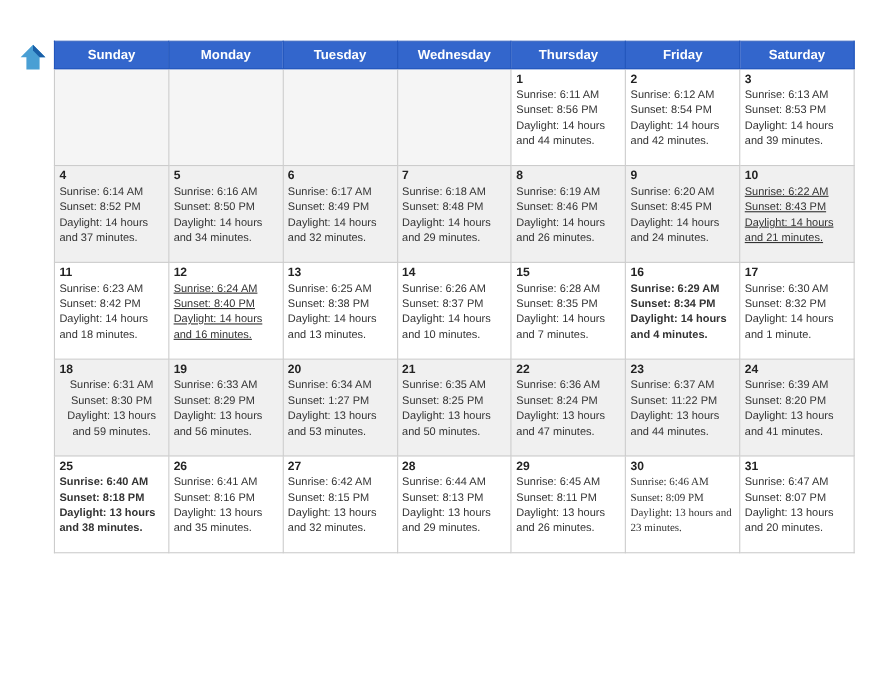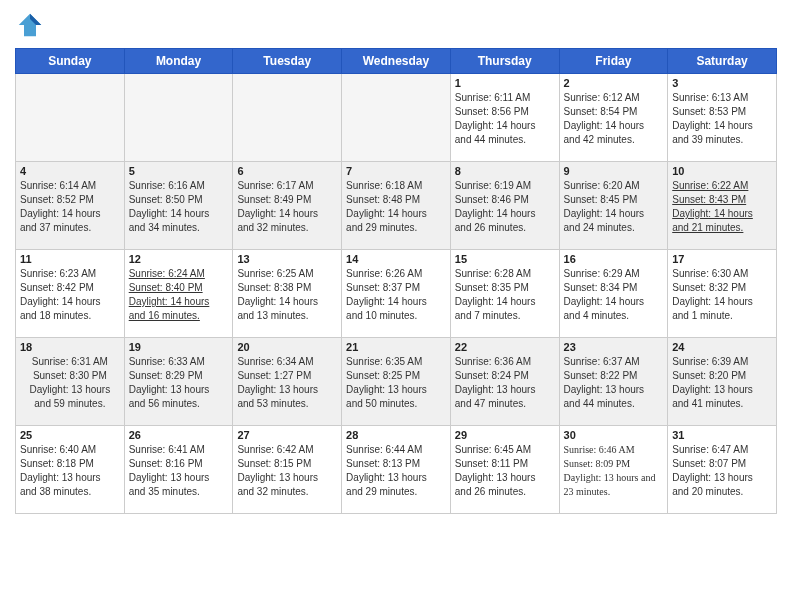--- a/index.html
+++ b/index.html
@@ -8,21 +8,22 @@
       background: #fff;
       width: 792px;
       height: 612px;
       overflow: hidden;
     }
     .page {
       width: 792px;
       height: 447px;
       padding: 10px 15px;
       display: flex;
-      flex-direction: column;
+      flex-direction: row;
+      margin-top: 27px;
     }
     .header {
       display: flex;
       justify-content: space-between;
       align-items: flex-start;
       margin-bottom: 8px;
     }
     .logo {
       display: flex;
       align-items: center;
@@ -223,21 +224,21 @@
 Daylight: 14 hours and 10 minutes.</div>
           </td>
           <td>
             <span class="day-number">15</span>
             <div class="day-info" style="white-space: pre-line;">Sunrise: 6:28 AM
 Sunset: 8:35 PM
 Daylight: 14 hours and 7 minutes.</div>
           </td>
           <td>
             <span class="day-number">16</span>
-            <div class="day-info" style="white-space: pre-line;">Sunrise: 6:29 AM
+            <div class="day-info" style="white-space: pre-line; font-weight: bold;">Sunrise: 6:29 AM
 Sunset: 8:34 PM
 Daylight: 14 hours and 4 minutes.</div>
           </td>
           <td>
             <span class="day-number">17</span>
             <div class="day-info" style="white-space: pre-line;">Sunrise: 6:30 AM
 Sunset: 8:32 PM
 Daylight: 14 hours and 1 minute.</div>
           </td>
         </tr>
@@ -268,34 +269,34 @@
           </td>
           <td class="shaded">
             <span class="day-number">22</span>
             <div class="day-info" style="white-space: pre-line;">Sunrise: 6:36 AM
 Sunset: 8:24 PM
 Daylight: 13 hours and 47 minutes.</div>
           </td>
           <td class="shaded">
             <span class="day-number">23</span>
             <div class="day-info" style="white-space: pre-line;">Sunrise: 6:37 AM
-Sunset: 8:22 PM
+Sunset: 11:22 PM
 Daylight: 13 hours and 44 minutes.</div>
           </td>
           <td class="shaded">
             <span class="day-number">24</span>
             <div class="day-info" style="white-space: pre-line;">Sunrise: 6:39 AM
 Sunset: 8:20 PM
 Daylight: 13 hours and 41 minutes.</div>
           </td>
         </tr>
         <tr>
           <td>
             <span class="day-number">25</span>
-            <div class="day-info" style="white-space: pre-line;">Sunrise: 6:40 AM
+            <div class="day-info" style="white-space: pre-line; font-weight: bold;">Sunrise: 6:40 AM
 Sunset: 8:18 PM
 Daylight: 13 hours and 38 minutes.</div>
           </td>
           <td>
             <span class="day-number">26</span>
             <div class="day-info" style="white-space: pre-line;">Sunrise: 6:41 AM
 Sunset: 8:16 PM
 Daylight: 13 hours and 35 minutes.</div>
           </td>
           <td>

